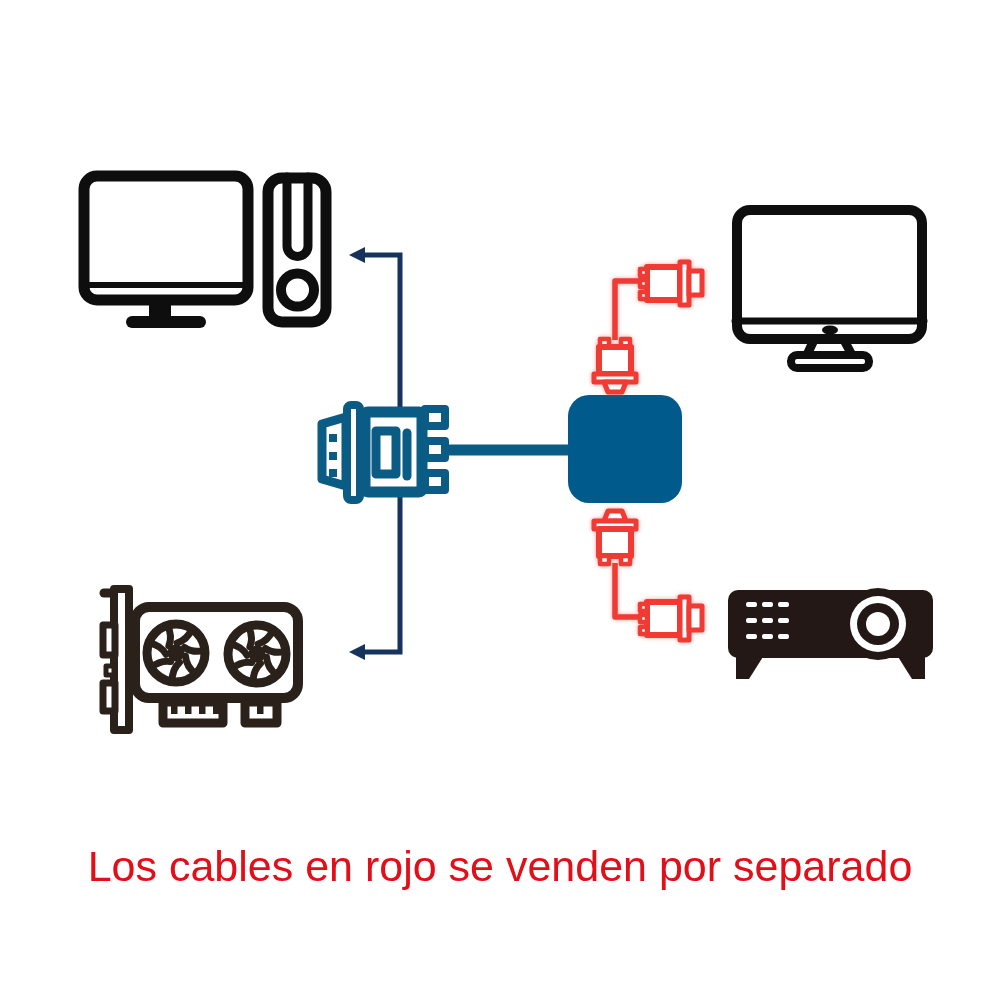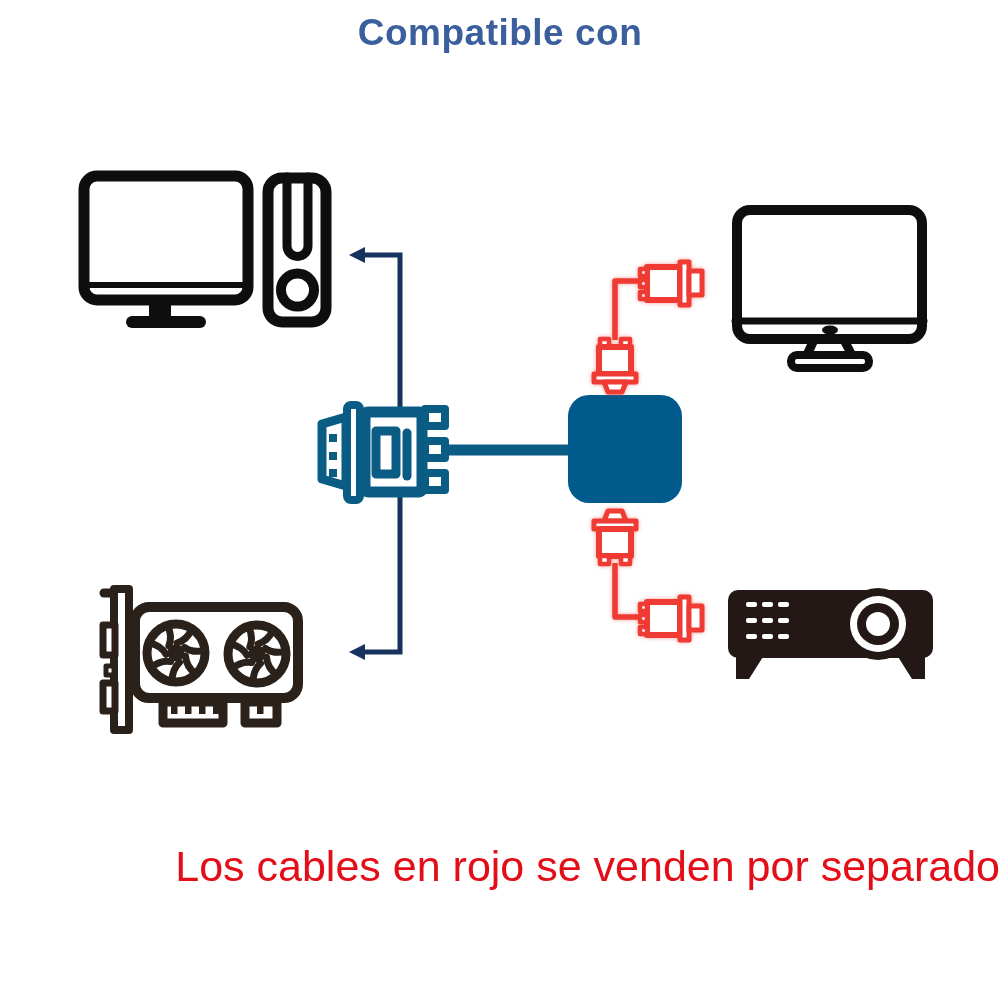--- a/index.html
+++ b/index.html
@@ -13,21 +13,21 @@
     width:1000px;height:1000px;position:relative;overflow:hidden;
     background:var(--background);
     font-family:"Liberation Sans", sans-serif;
   }
   .title{
     position:absolute;top:13px;left:0;width:1000px;text-align:center;
     color:var(--title_blue);font-weight:700;font-size:37px;line-height:39px;
     letter-spacing:.5px;
   }
   .caption{
-    position:absolute;top:841px;left:0;width:1000px;text-align:right;
+    position:absolute;top:841px;left:0;width:1000px;text-align:center;
     color:var(--caption_red);font-size:43px;line-height:50px;font-weight:400;
   }
   svg.diagram{position:absolute;left:0;top:0;}
   
   .sdev{stroke:var(--device_black);fill:none;stroke-linecap:round;stroke-linejoin:round;}
   .fdev{fill:var(--device_black);stroke:none;}
   .sdev.w{fill:#fff;}
   .sgpu{stroke:var(--gpu_dark);fill:none;stroke-linecap:round;stroke-linejoin:round;}
   .sgpu.w{fill:#fff;}
   .fgpu{fill:var(--gpu_dark);stroke:none;}
@@ -40,21 +40,20 @@
   .sarrow{stroke:var(--arrow_navy);fill:none;}
   .farrow{fill:var(--arrow_navy);stroke:none;}
   .sred{stroke:var(--cable_red);fill:none;stroke-linejoin:round;}
   .sred.w{fill:#fff;}
   .redglow{filter:drop-shadow(0 0 2px rgba(240,70,60,.5));}
 </style>
 </head>
 <body>
 
 <div class="title">
-  <div>Compatible con</div>
 </div>
 
 <svg class="diagram" width="1000" height="1000" viewBox="0 0 1000 1000">
 
   <defs>
     <g id="fan">
       <circle class="sgpu" r="29" stroke-width="9"></circle>
       <circle class="fgpu" r="8.5"></circle>
       <g class="sgpu" stroke-width="7" stroke-linecap="round" fill="none">
         <path d="M 1 -10 Q 11 -13 16 -24"></path>

